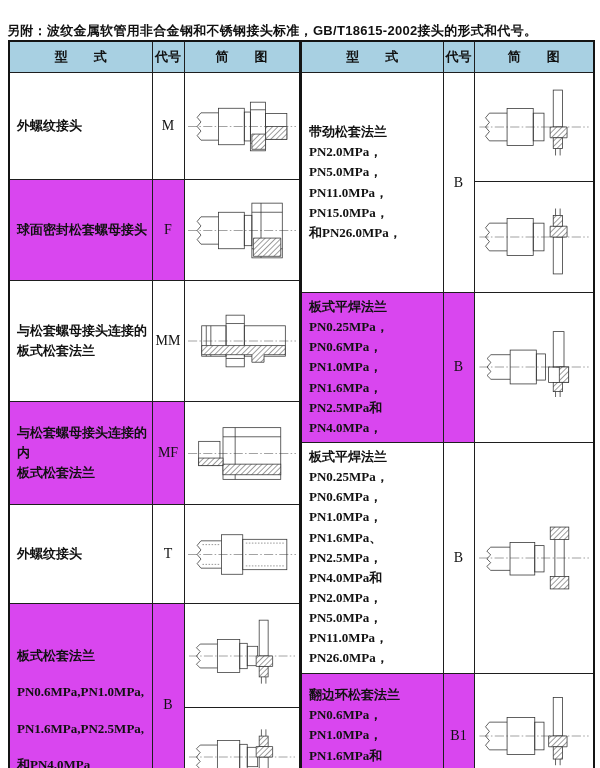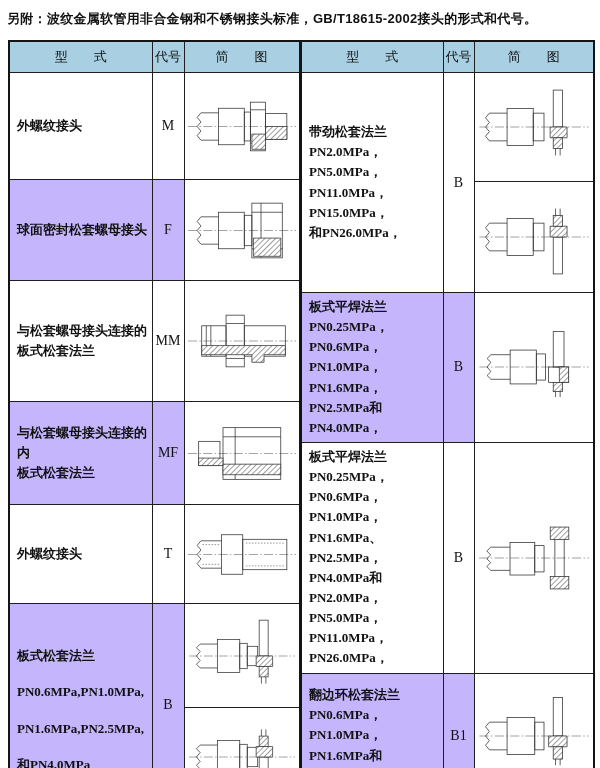--- a/index.html
+++ b/index.html
@@ -1,33 +1,33 @@
 <!DOCTYPE html>
 <html><head>
 <meta charset="utf-8">
 <style>
   html,body{margin:0;padding:0;}
   body{width:600px;height:768px;background:#ffffff;position:relative;
        font-family:"Liberation Sans", sans-serif;color:#111;}
-  .title{position:absolute;left:7px;top:10px;font-size:13px;font-weight:bold;
+  .title{position:absolute;left:7px;top:22px;font-size:13px;font-weight:bold;
          letter-spacing:0.3px;white-space:nowrap;text-align:center;}
   table{border-collapse:collapse;position:absolute;top:40px;table-layout:fixed;
         border:2px solid #141414;background:#fff;}
   #tblL{left:8px;}
   #tblR{left:300px;}
   th,td{border:1px solid #1e1e1e;padding:0;}
-  th{background:#a8d0e2;font-size:13px;font-weight:normal;height:30px;
+  th{background:#a8d0e2;font-size:13px;font-weight:bold;height:30px;
      font-family:"Liberation Sans", sans-serif;}
   .type{font-family:"Liberation Serif", serif;font-size:13px;text-align:left;
         padding:4px 4px 4px 7px;vertical-align:middle;}
   .tline{line-height:1.55;font-weight:bold;}
   .lhtall .tline{line-height:1.85;margin-top:12px;}
   .code{font-family:"Liberation Serif", serif;font-size:14px;text-align:center;
         vertical-align:middle;}
-  .yl{background:#c4b5fd;}
+  .yl{background:#d946ef;}
   .diag{background:#fff;text-align:center;vertical-align:middle;}
   .dg{display:block;margin:2px auto;}
   .cl{stroke:#666;stroke-width:0.8;stroke-dasharray:12 3 2 3;}
   .dot{stroke:#555;stroke-width:0.8;stroke-dasharray:2 2;}
 </style>
 </head>
 <body>
 
 <svg width="0" height="0" style="position:absolute" aria-hidden="true">
   <defs>

